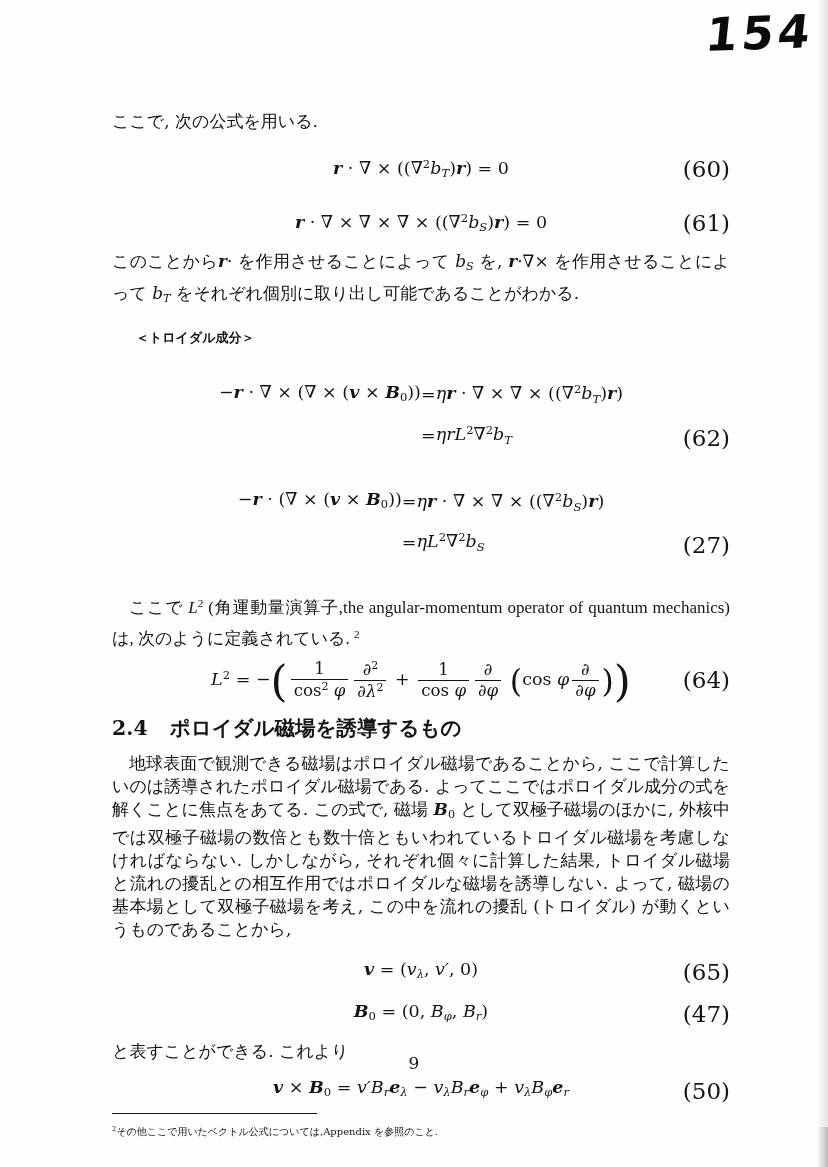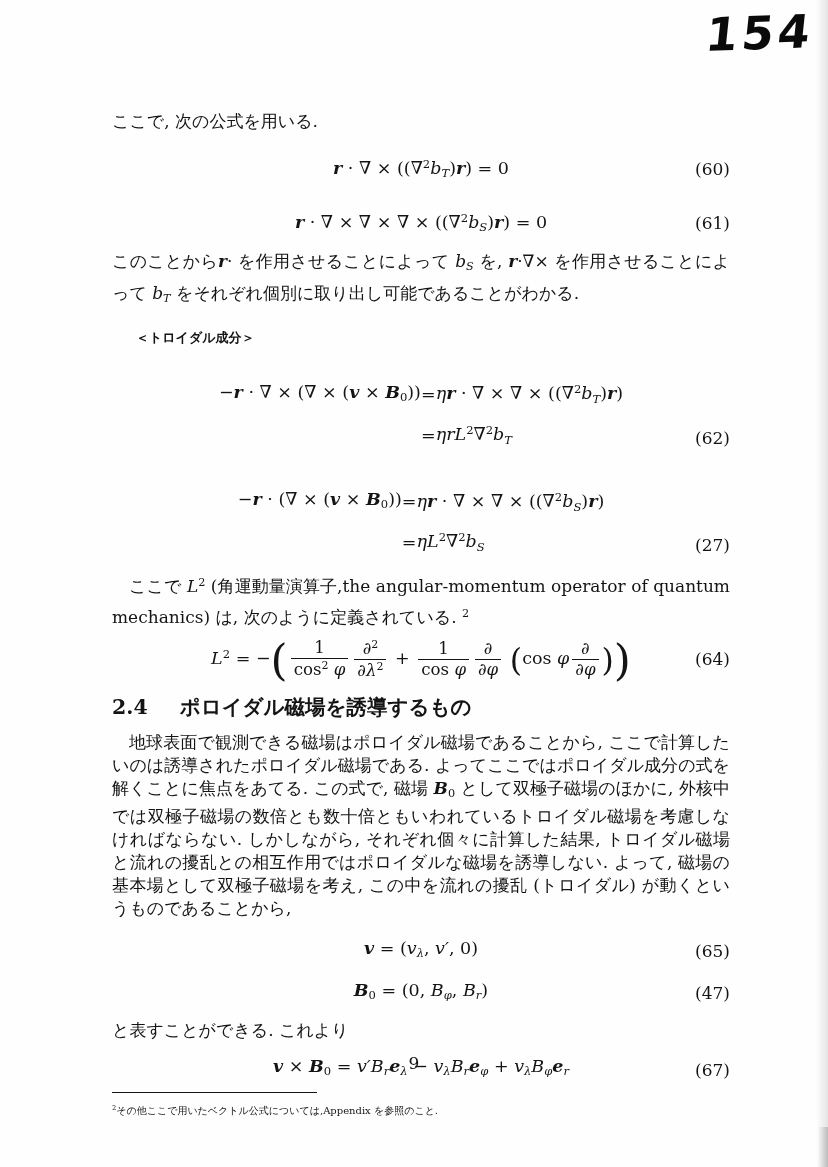--- a/index.html
+++ b/index.html
@@ -38,32 +38,32 @@
     text-align:justify;
   }
   .para-dense { line-height:23px; }
   .indent { text-indent:17px; }
   .sub-h {
     margin:0; padding-left:24px;
     font-family:"DejaVu Sans","Liberation Sans",sans-serif;
     font-size:13px; font-weight:600; line-height:24px;
   }
   .sec-h {
-    margin:0; display:flex; align-items:baseline; gap:32px;
+    margin:0; display:flex; align-items:baseline; gap:22px;
     font-size:20.5px; font-weight:700; line-height:28px;
   }
   .sec-h .sec-title { font-family:"DejaVu Sans","Liberation Sans",sans-serif; }
   
   .disp-eq {
     position:relative; text-align:center;
     font-size:17.5px; line-height:27px;
   }
   .eq-num {
     position:absolute; right:0; top:50%; transform:translateY(-50%);
-    font-size:17px; font-style:normal; font-weight:400;
+    font-size:23px; font-style:normal; font-weight:400;
   }
   .disp-eq.two-line .eq-num { top:auto; bottom:4px; transform:none;margin-top:44px; }
   table.aeq { margin:0 auto; border-collapse:collapse; }
   table.aeq td { padding:2px 0; white-space:nowrap; }
   td.td-lhs { text-align:right; }
   td.td-rel { padding:2px 9px; }
   td.td-rhs { text-align:left; }
   
   .mt { font-style:normal; }
   .mi { font-style:italic; }
@@ -150,21 +150,21 @@
         <tr>
           <td class="td-lhs"></td>
           <td class="td-rel">=</td>
           <td class="td-rhs"><span class="mi">η</span><span class="mi">L</span><span class="msup">2</span><span class="mt">∇</span><span class="msup">2</span><span class="mi">b</span><span class="msub">S</span></td>
         </tr>
       </tbody>
         </table>
       <span class="eq-num">(27)</span>
     </div>
 
-    <p class="para indent" style="margin-top:6px; line-height:27px;"><span class="mt">ここで </span><span class="mi">L</span><span class="msup">2</span><span class="mt"> (角運動量演算子,the angular-momentum operator of quantum mechanics) は, 次のように定義されている. </span><span class="msup">2</span></p>
+    <p class="para indent" style="margin-top:27px; line-height:27px;font-family:Liberation Serif, serif;"><span class="mt">ここで </span><span class="mi">L</span><span class="msup">2</span><span class="mt"> (角運動量演算子,the angular-momentum operator of quantum mechanics) は, 次のように定義されている. </span><span class="msup">2</span></p>
 
     <div class="disp-eq" style="margin-top:3px; padding:4px 0;">
       <span><span class="mi">L</span><span class="msup">2</span><span class="mt"> = −</span><span class="bigp">(</span><span class="frac">
             <span class="fnum"><span class="mt">1</span></span>
             <span class="fden"><span class="mt">cos</span><span class="msup">2</span><span class="mt"> </span><span class="mi">φ</span></span>
           </span><span class="frac">
             <span class="fnum"><span class="mt">∂</span><span class="msup">2</span></span>
             <span class="fden"><span class="mt">∂</span><span class="mi">λ</span><span class="msup">2</span></span>
           </span><span class="mt">  + </span><span class="frac">
             <span class="fnum"><span class="mt">1</span></span>
@@ -193,21 +193,21 @@
 
     <div class="disp-eq" style="margin-top:10px;">
       <span><span class="mb">B</span><span class="msubr">0</span><span class="mt"> = (0, </span><span class="mi">B</span><span class="msub">φ</span><span class="mt">, </span><span class="mi">B</span><span class="msub">r</span><span class="mt">)</span></span>
       <span class="eq-num">(47)</span>
     </div>
 
     <p class="para" style="margin-top:8px;">と表すことができる. これより</p>
 
     <div class="disp-eq" style="margin-top:10px;">
       <span><span class="mb">v</span><span class="mt"> × </span><span class="mb">B</span><span class="msubr">0</span><span class="mt">  = </span><span class="mi">v′</span><span class="mi">B</span><span class="msub">r</span><span class="mb">e</span><span class="msub">λ</span><span class="mt">  − </span><span class="mi">v</span><span class="msub">λ</span><span class="mi">B</span><span class="msub">r</span><span class="mb">e</span><span class="msub">φ</span><span class="mt">  + </span><span class="mi">v</span><span class="msub">λ</span><span class="mi">B</span><span class="msub">φ</span><span class="mb">e</span><span class="msub">r</span></span>
-      <span class="eq-num">(67)</span>
+      <span class="eq-num">(50)</span>
     </div>
 
     <hr class="foot-rule">
     <p class="footnote"><span class="msup">2</span><span class="mt">その他ここで用いたベクトル公式については,Appendix を参照のこと.</span></p>
 
   </div>
 
   <div class="page-num">9</div>
 
 </div>

